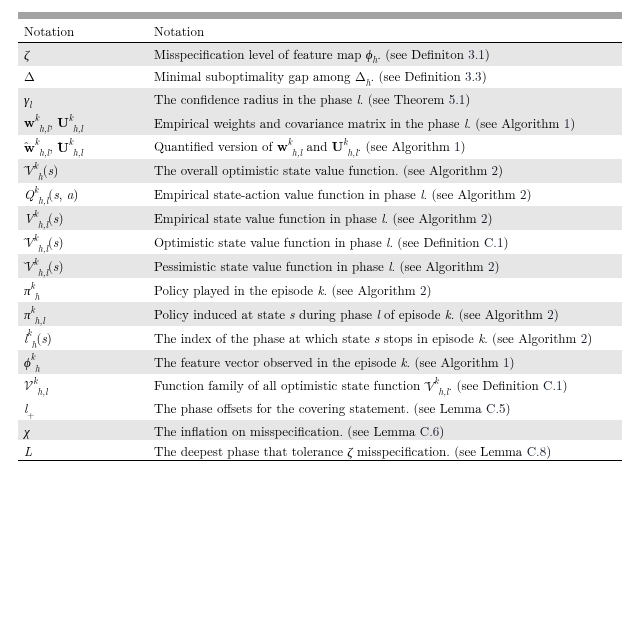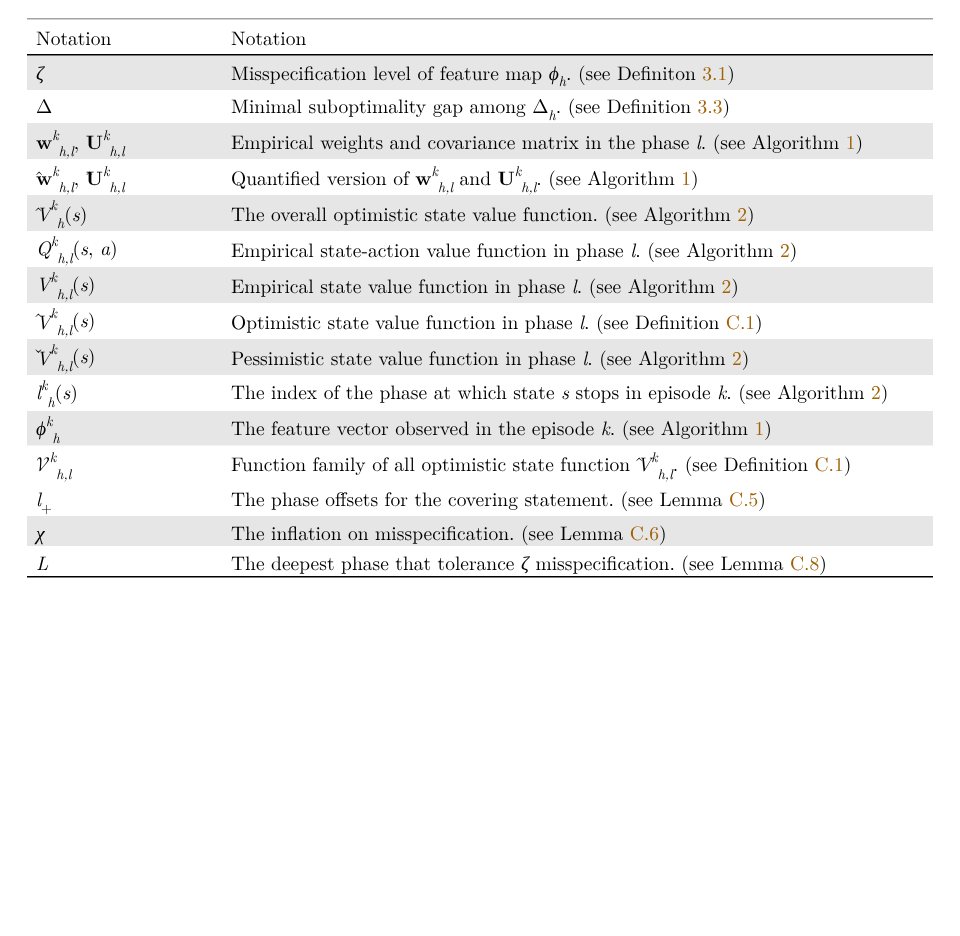--- a/index.html
+++ b/index.html
@@ -16,42 +16,42 @@
     padding: 12px 18px 8px 18px;
   }
   table.notation {
     border-collapse: collapse;
     width: 100%;
   }
   table.notation > thead > tr > th {
     text-align: left;
     font-weight: normal;
     padding: 2px 6px 2px 6px;
-    border-top: 1px solid #a3a3a3;
+    border-top: 7px solid #a3a3a3;
     border-bottom: 0.6px solid #000;
   }
   table.notation > tbody > tr > td {
     padding: 0.5px 6px 0.5px 6px;
     vertical-align: baseline;
   }
   table.notation > tbody > tr.odd > td {
     background: #e6e6e6;
   }
   table.notation > tbody > tr:last-child > td {
     border-bottom: 1px solid #000;
   }
   td.ncol {
     width: 118px;
     white-space: nowrap;
   }
   td.mcol {
     
   }
   a.ref {
-    color: #a16207;
+    color: #0f172a;
     text-decoration: none;
   }
 
   
   .it { font-style: italic; }
   .sub { font-size: 0.72em; vertical-align: sub; position: relative; top: 0.12em; }
   .sup { font-size: 0.72em; vertical-align: super; position: relative; top: -0.12em; }
   .cal { font-family: "Latin Modern Math","STIX Two Math","Cambria Math",serif; }
   .bb  { font-family: "Latin Modern Math","STIX Two Math","Cambria Math",serif; }
   .bf  { font-weight: bold; }
@@ -81,20 +81,24 @@
     <tbody>
         <tr class="odd">
           <td class="ncol"><span class="it">ζ</span></td>
           <td class="mcol">Misspecification level of feature map <span class="it">ϕ</span><span class="sub it">h</span>. (see Definiton <a class="ref">3.1</a>)</td>
         </tr>
         <tr>
           <td class="ncol"><span>Δ</span></td>
           <td class="mcol">Minimal suboptimality gap among Δ<span class="sub it">h</span>. (see Definition <a class="ref">3.3</a>)</td>
         </tr>
         <tr class="odd">
+          <td class="ncol"><span class="it">γ</span><span class="sub it">l</span></td>
+          <td class="mcol">The confidence radius in the phase <span class="it">l</span>. (see Theorem <a class="ref">5.1</a>)</td>
+        </tr>
+        <tr class="odd">
           <td class="ncol"><span class="bf">w</span><span class="sup it">k</span><span class="sub it">h,l</span>, <span class="bf">U</span><span class="sup it">k</span><span class="sub it">h,l</span></td>
           <td class="mcol">Empirical weights and covariance matrix in the phase <span class="it">l</span>. (see Algorithm <a class="ref">1</a>)</td>
         </tr>
         <tr>
           <td class="ncol"><span class="hat"><span class="bf">w</span></span><span class="sup it">k</span><span class="sub it">h,l</span>, <span class="hat"><span class="bf">U</span></span><span class="sup it">k</span><span class="sub it">h,l</span></td>
           <td class="mcol">Quantified version of <span class="bf">w</span><span class="sup it">k</span><span class="sub it">h,l</span> and <span class="bf">U</span><span class="sup it">k</span><span class="sub it">h,l</span>. (see Algorithm <a class="ref">1</a>)</td>
         </tr>
         <tr class="odd">
           <td class="ncol"><span class="hat"><span class="it">V</span></span><span class="sup it">k</span><span class="sub it">h</span>(<span class="it">s</span>)</td>
           <td class="mcol">The overall optimistic state value function. (see Algorithm <a class="ref">2</a>)</td>
@@ -107,20 +111,28 @@
           <td class="ncol"><span class="it">V</span><span class="sup it">k</span><span class="sub it">h,l</span>(<span class="it">s</span>)</td>
           <td class="mcol">Empirical state value function in phase <span class="it">l</span>. (see Algorithm <a class="ref">2</a>)</td>
         </tr>
         <tr>
           <td class="ncol"><span class="hat"><span class="it">V</span></span><span class="sup it">k</span><span class="sub it">h,l</span>(<span class="it">s</span>)</td>
           <td class="mcol">Optimistic state value function in phase <span class="it">l</span>. (see Definition <a class="ref">C.1</a>)</td>
         </tr>
         <tr class="odd">
           <td class="ncol"><span class="check"><span class="it">V</span></span><span class="sup it">k</span><span class="sub it">h,l</span>(<span class="it">s</span>)</td>
           <td class="mcol">Pessimistic state value function in phase <span class="it">l</span>. (see Algorithm <a class="ref">2</a>)</td>
+        </tr>
+        <tr>
+          <td class="ncol"><span class="it">π</span><span class="sup it">k</span><span class="sub it">h</span></td>
+          <td class="mcol">Policy played in the episode <span class="it">k</span>. (see Algorithm <a class="ref">2</a>)</td>
+        </tr>
+        <tr class="odd">
+          <td class="ncol"><span class="it">π</span><span class="sup it">k</span><span class="sub it">h,l</span></td>
+          <td class="mcol">Policy induced at state <span class="it">s</span> during phase <span class="it">l</span> of episode <span class="it">k</span>. (see Algorithm <a class="ref">2</a>)</td>
         </tr>
         <tr>
           <td class="ncol"><span class="it">l</span><span class="sup it">k</span><span class="sub it">h</span>(<span class="it">s</span>)</td>
           <td class="mcol">The index of the phase at which state <span class="it">s</span> stops in episode <span class="it">k</span>. (see Algorithm <a class="ref">2</a>)</td>
         </tr>
         <tr class="odd">
           <td class="ncol"><span class="it">ϕ</span><span class="sup it">k</span><span class="sub it">h</span></td>
           <td class="mcol">The feature vector observed in the episode <span class="it">k</span>. (see Algorithm <a class="ref">1</a>)</td>
         </tr>
         <tr>

